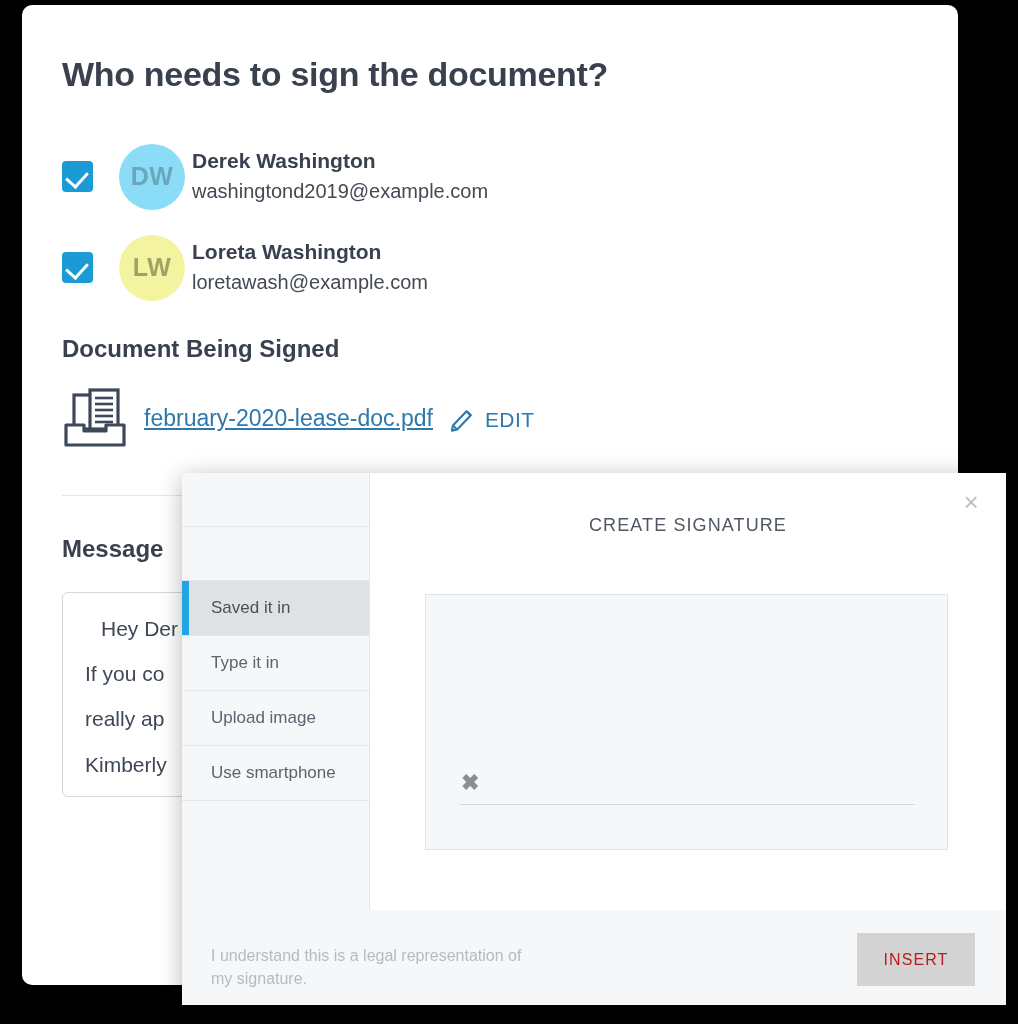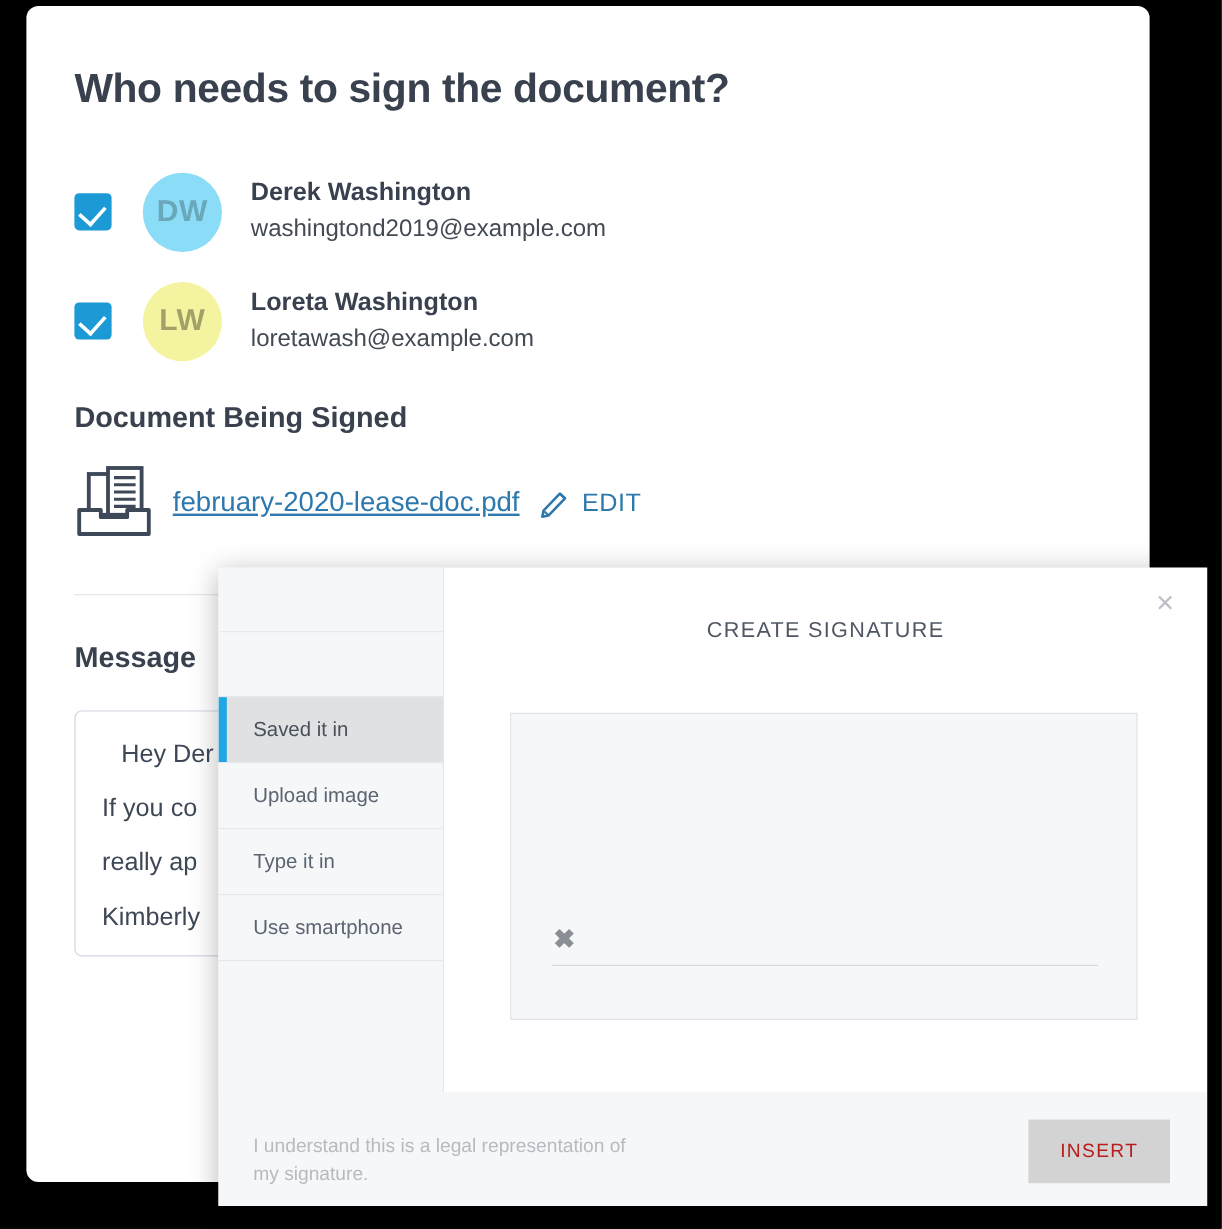--- a/index.html
+++ b/index.html
@@ -77,21 +77,21 @@
     margin-left: 26px;
     flex: 0 0 auto;
     display: flex;
     align-items: center;
     justify-content: center;
     font-size: 25px;
     font-weight: bold;
     letter-spacing: 0.5px;
   }
   .signer-text {
-    margin-left: 24px;
+    margin-left: 7px;
     line-height: 1.28;
   }
   .signer-name {
     font-size: 21px;
     font-weight: bold;
     color: #39414f;
   }
   .signer-email {
     font-size: 20px;
     color: #434a54;
@@ -389,24 +389,24 @@
 
   <div class="modal-body">
 
     <div class="modal-sidebar">
       <div class="side-item spacer-top"></div>
       <div class="side-item spacer-mid"></div>
       <div class="side-item active">
         <span>Saved it in</span>
       </div>
       <div class="side-item">
+        <span>Type it in</span>
+      </div>
+      <div class="side-item">
         <span>Upload image</span>
-      </div>
-      <div class="side-item">
-        <span>Type it in</span>
       </div>
       <div class="side-item">
         <span>Use smartphone</span>
       </div>
       <div class="side-fill"></div>
     </div>
 
     <div class="modal-main">
       <div class="modal-title">CREATE SIGNATURE</div>
       <div class="close-btn">×</div>

